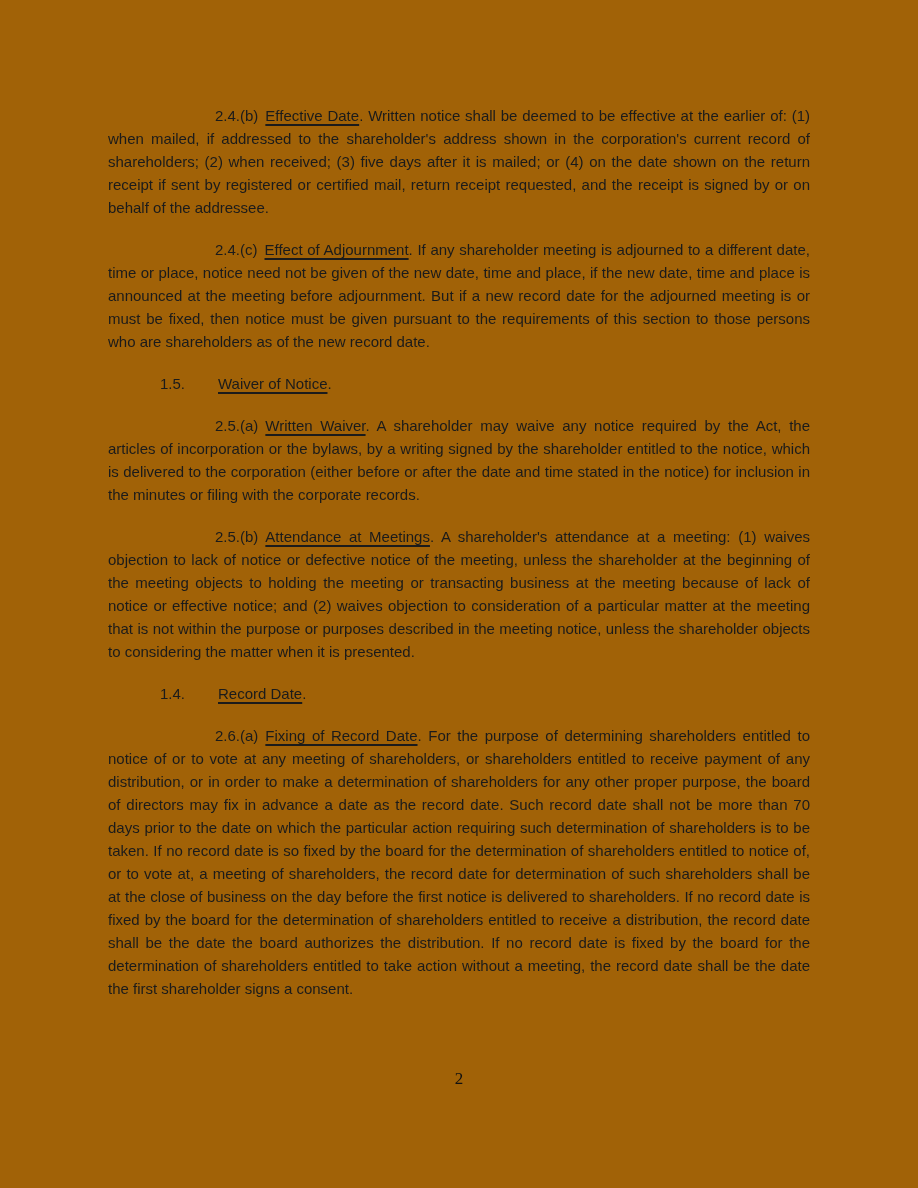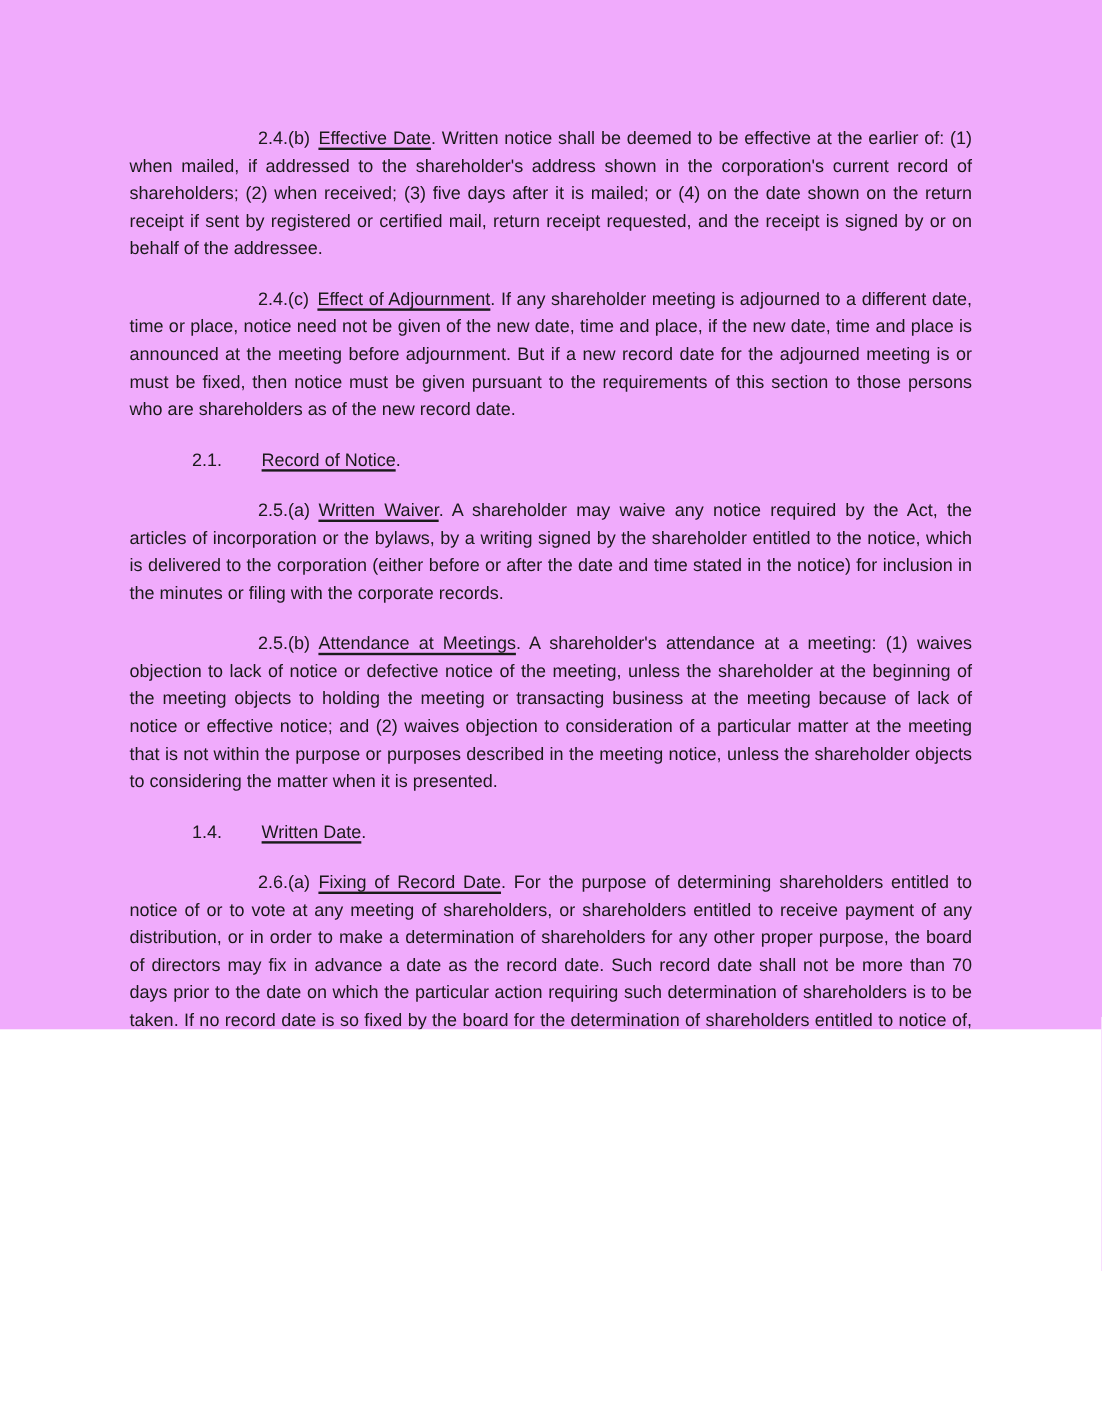--- a/index.html
+++ b/index.html
@@ -3,22 +3,22 @@
 <meta charset="utf-8">
 <style>
   html, body {
     margin: 0;
     padding: 0;
     background: #ffffff;
   }
   .page {
     position: relative;
     width: 918px;
-    height: 858px;
-    background: #f0abfc;
+    height: 1188px;
+    background: #a16207;
     font-family: "Liberation Sans", sans-serif;
     font-size: 15px;
     line-height: 23px;
     color: #1b1b1b;
     overflow: hidden;
   }
   .content {
     position: absolute;
     left: 108px;
     right: 108px;
@@ -63,26 +63,26 @@
 </head>
 <body>
 
 <div class="page">
   <div class="content">
 
     <p class="para"><span class="num">2.4.(b)</span><span class="title">Effective Date</span><span class="body">.  Written notice shall be deemed to be effective at the earlier of:  (1) when mailed, if addressed to the shareholder's address shown in the corporation's current record of shareholders; (2) when received; (3) five days after it is mailed; or (4) on the date shown on the return receipt if sent by registered or certified mail, return receipt requested, and the receipt is signed by or on behalf of the addressee.</span></p>
 
     <p class="para"><span class="num">2.4.(c)</span><span class="title">Effect of Adjournment</span><span class="body">.  If any shareholder meeting is adjourned to a different date, time or place, notice need not be given of the new date, time and place, if the new date, time and place is announced at the meeting before adjournment.  But if a new record date for the adjourned meeting is or must be fixed, then notice must be given pursuant to the require­ments of this section to those persons who are shareholders as of the new record date.</span></p>
 
-    <p class="heading"><span class="num">2.1.</span><span class="title">Record of Notice</span><span class="body">.</span></p>
+    <p class="heading"><span class="num">1.5.</span><span class="title">Waiver of Notice</span><span class="body">.</span></p>
 
     <p class="para"><span class="num">2.5.(a)</span><span class="title">Written Waiver</span><span class="body">.  A shareholder may waive any notice required by the Act, the articles of incorporation or the bylaws, by a writing signed by the shareholder entitled to the notice, which is delivered to the corporation (either before or after the date and time stated in the notice) for inclusion in the minutes or filing with the corporate records.</span></p>
 
     <p class="para"><span class="num">2.5.(b)</span><span class="title">Attendance at Meetings</span><span class="body">.   A shareholder's attendance at a meeting: (1) waives objection to lack of notice or defective notice of the meeting, unless the shareholder at the beginning of the meeting objects to holding the meeting or transacting business at the meeting because of lack of notice or effective notice; and (2) waives objection to consideration of a particular matter at the meeting that is not within the purpose or purposes described in the meeting notice, unless the shareholder objects to considering the matter when it is presented.</span></p>
 
-    <p class="heading"><span class="num">1.4.</span><span class="title">Written Date</span><span class="body">.</span></p>
+    <p class="heading"><span class="num">1.4.</span><span class="title">Record Date</span><span class="body">.</span></p>
 
     <p class="para"><span class="num">2.6.(a)</span><span class="title">Fixing of Record Date</span><span class="body">.   For the purpose of determining shareholders entitled to notice of or to vote at any meeting of shareholders, or shareholders entitled to receive payment of any distribution, or in order to make a determination of shareholders for any other proper purpose, the board of directors may fix in advance a date as the record date.  Such record date shall not be more than 70 days prior to the date on which the particular action requiring such determination of shareholders is to be taken.  If no record date is so fixed by the board for the determination of shareholders entitled to notice of, or to vote at, a meeting of shareholders, the record date for determination of such shareholders shall be at the close of business on the day before the first notice is delivered to shareholders.  If no record date is fixed by the board for the determination of shareholders entitled to receive a distribution, the record date shall be the date the board authorizes the distribution.  If no record date is fixed by the board for the determination of shareholders entitled to take action without a meeting, the record date shall be the date the first shareholder signs a consent.</span></p>
 
   </div>
 
   <div class="footer">2</div>
 </div>
 
 </body></html>

